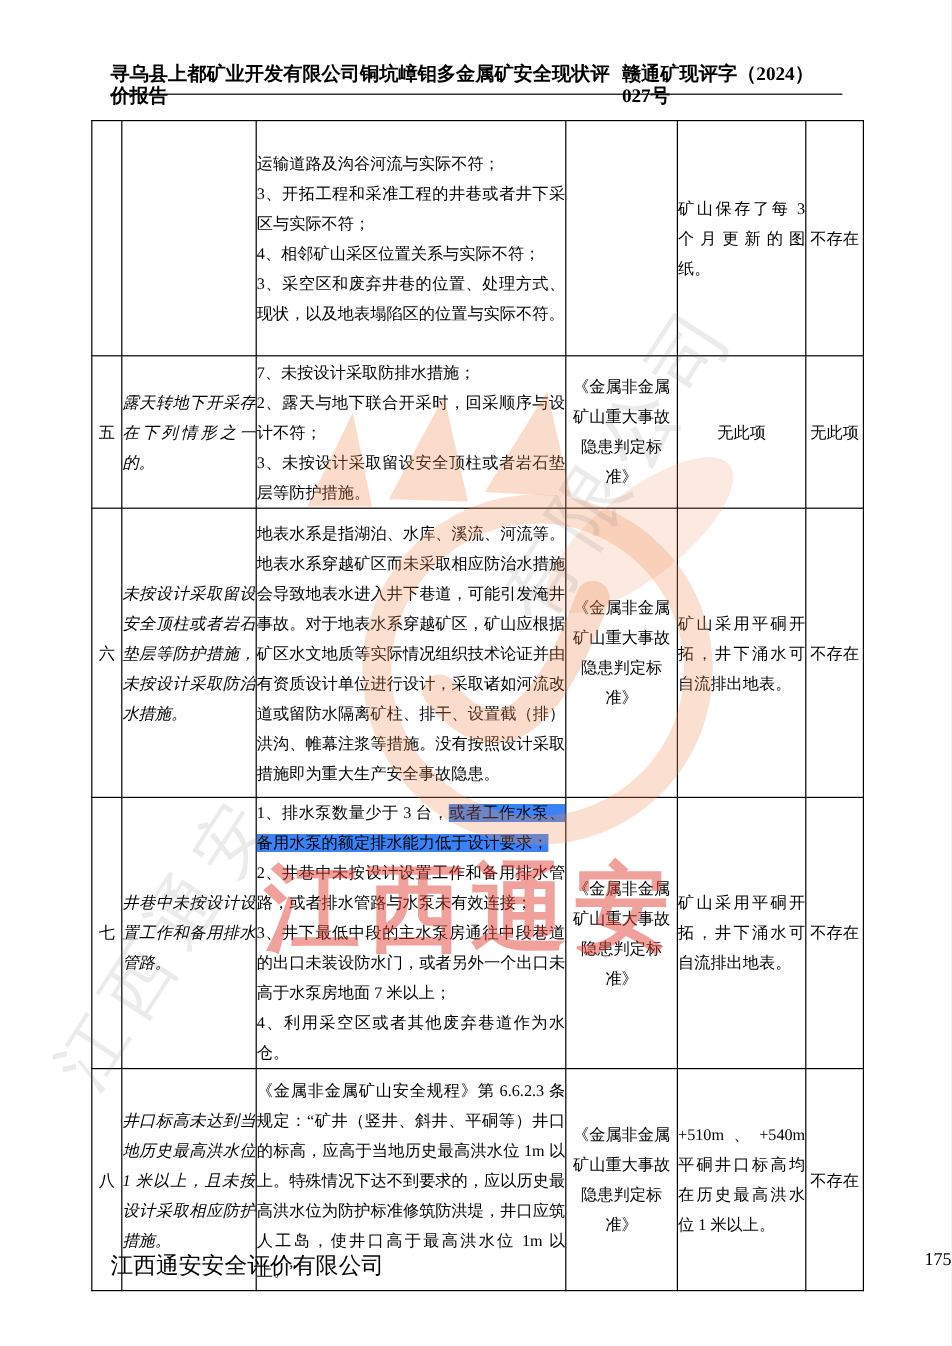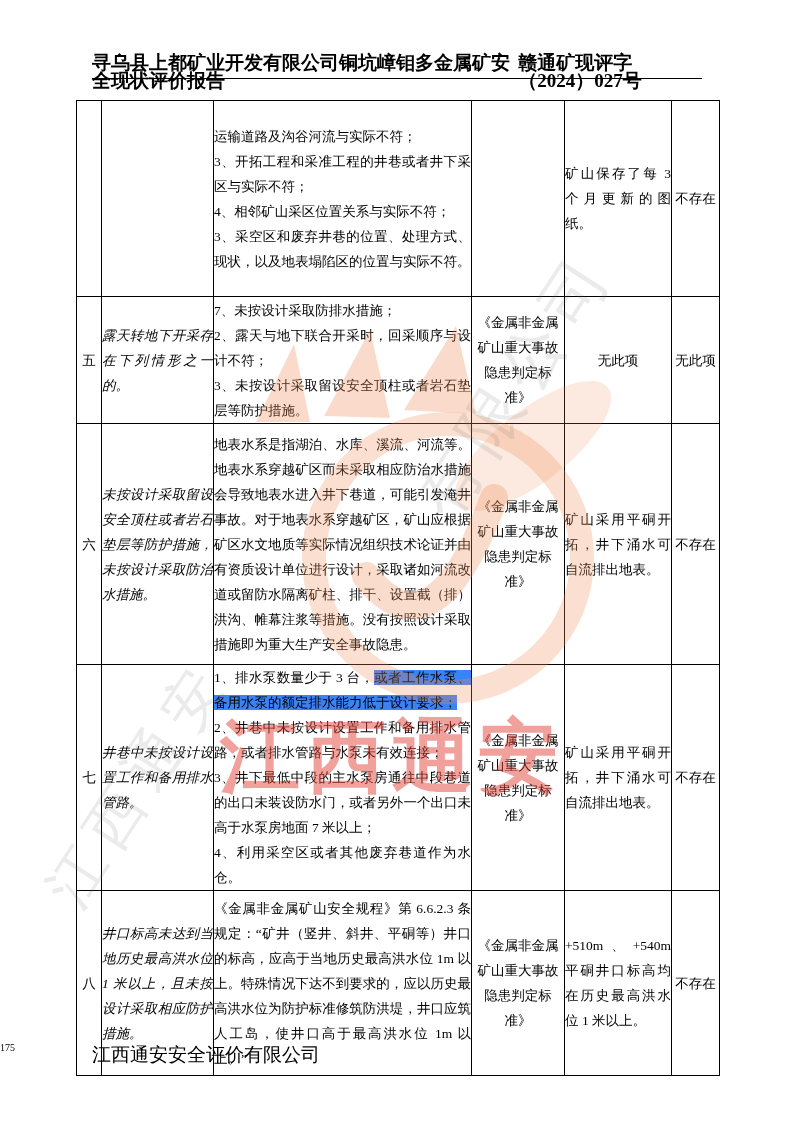--- a/index.html
+++ b/index.html
@@ -1,39 +1,39 @@
 <!DOCTYPE html>
 <html><head>
 <meta charset="utf-8">
 <style>
   html,body{margin:0;padding:0;background:#e9e9e9;}
   .page{position:relative;width:793px;height:1122px;background:#ffffff;margin:0 auto;
         font-family:"Liberation Serif","DejaVu Serif",serif;color:#000;overflow:hidden;}
 
   
   .hdr{position:absolute;top:54px;left:92px;width:610px;display:flex;
-       justify-content:space-between;font-size:19px;font-weight:bold;line-height:18px;}
+       justify-content:space-between;font-size:16px;font-weight:bold;line-height:18px;}
   .hdr-rule{position:absolute;top:78px;left:92px;width:610px;border-top:1.5px solid #000;}
 
   
   table.main{position:absolute;left:76px;top:100px;width:643px;border-collapse:collapse;
              table-layout:fixed;}
   table.main td{border:1px solid #000;padding:0;vertical-align:middle;
                 font-size:13.5px;line-height:25px;overflow:hidden;}
   td.c-num{text-align:center;font-size:14.5px;}
   td.c-item{padding:0 7px;line-height:27px;text-align:justify;font-style:italic;}
   td.c-desc{vertical-align:top;padding:2px 5px 0 5px;font-size:13.5px;text-align:justify;}
   td.c-desc .para{text-align:justify;}
   td.c-std{text-align:center;padding:0 8px;line-height:28px;}
   td.c-find{padding:0 6px;line-height:28px;text-align:justify;}
   td.c-concl{text-align:center;padding:0 6px;line-height:27px;}
 
   
   .ftr-company{position:absolute;left:92px;top:1042px;font-size:19px;}
-  .ftr-page{position:absolute;left:0;top:1042px;width:793px;text-align:left;font-size:10px;}
+  .ftr-page{position:absolute;left:0;top:1042px;width:793px;text-align:right;font-size:15px;}
 
   
   .wm{position:absolute;inset:0;pointer-events:none;}
   .wm-red{position:absolute;left:220px;top:704px;font-size:80px;font-weight:bold;
           letter-spacing:6px;color:rgba(224,58,48,0.48);white-space:nowrap;}
   .wm-gray{position:absolute;white-space:nowrap;color:rgba(110,110,110,0.14);
            font-size:64px;letter-spacing:12px;transform-origin:left center;}
   .wm-gray1{left:432px;top:468px;transform:rotate(-57deg);}
   .wm-gray2{left:62px;top:862px;font-size:58px;transform:rotate(-57deg);}
   .wm-emblem{position:absolute;left:238px;top:326px;}

